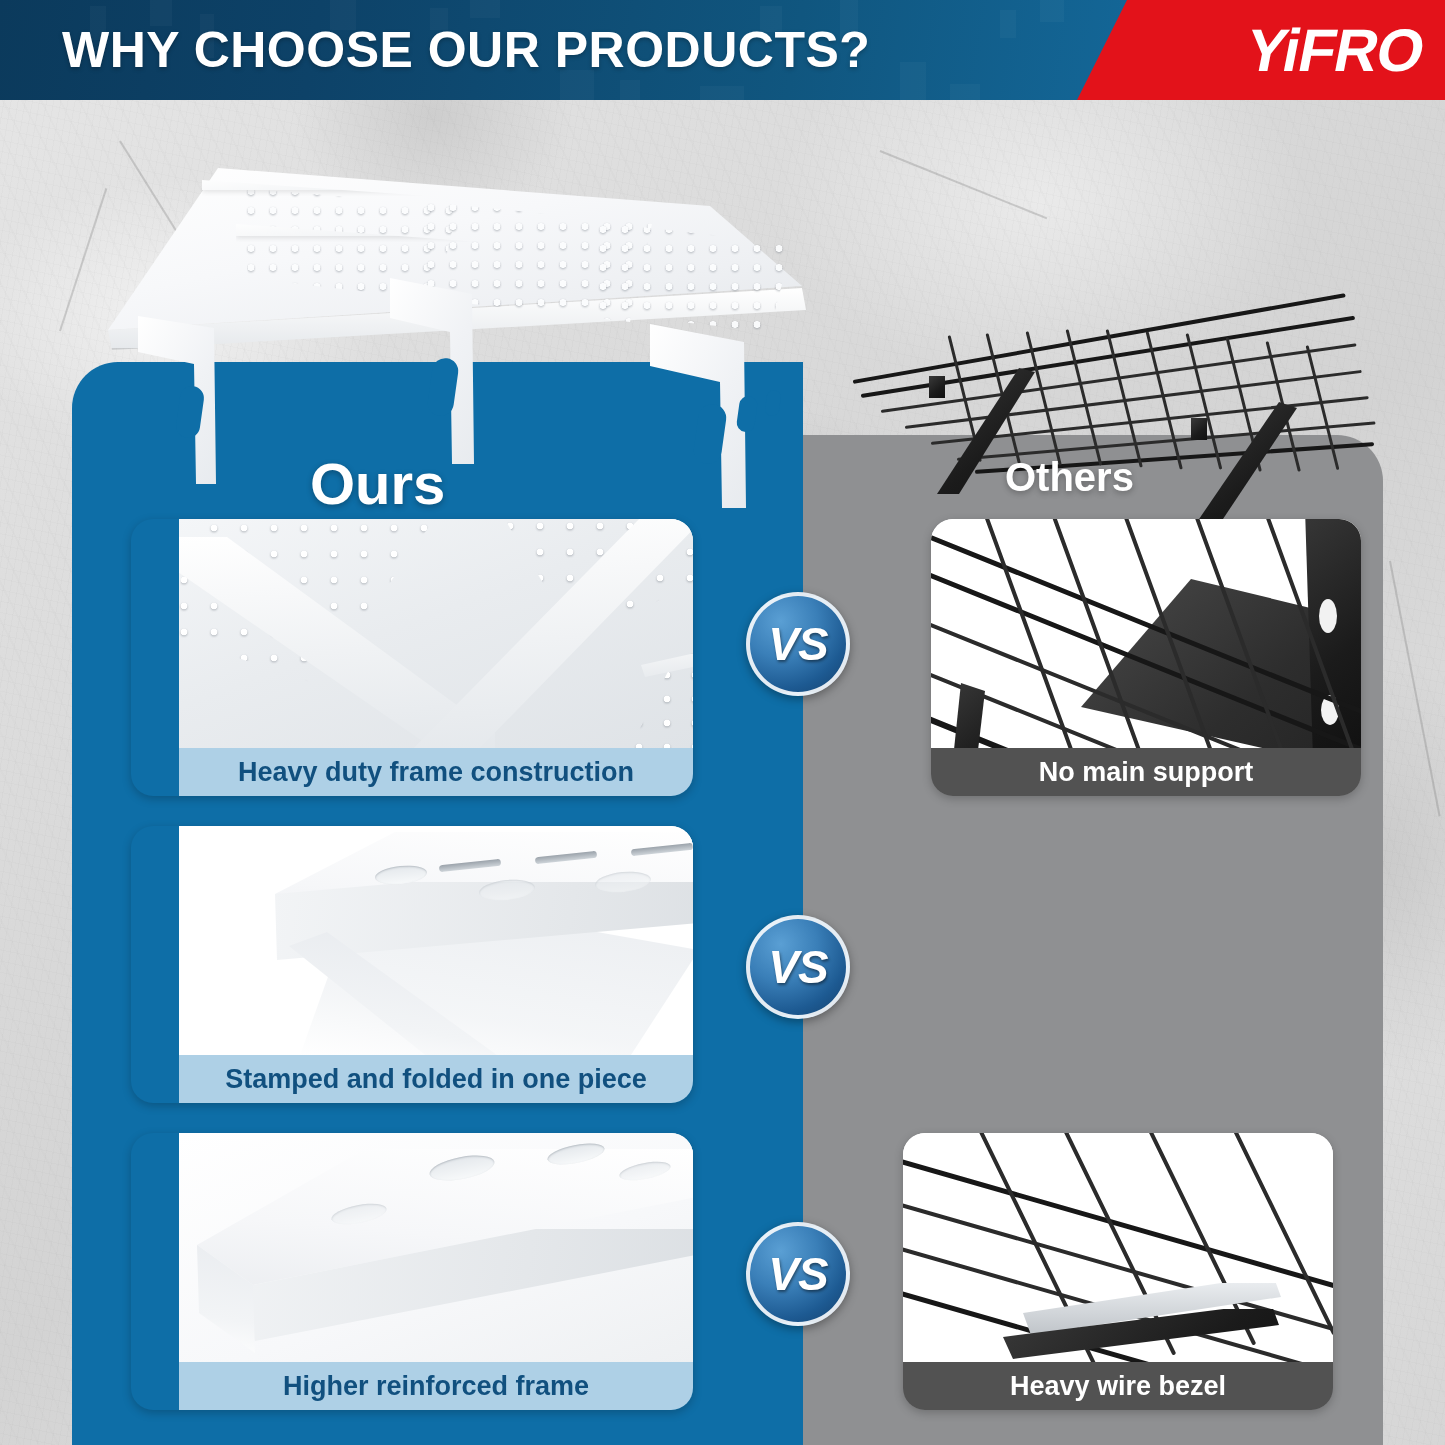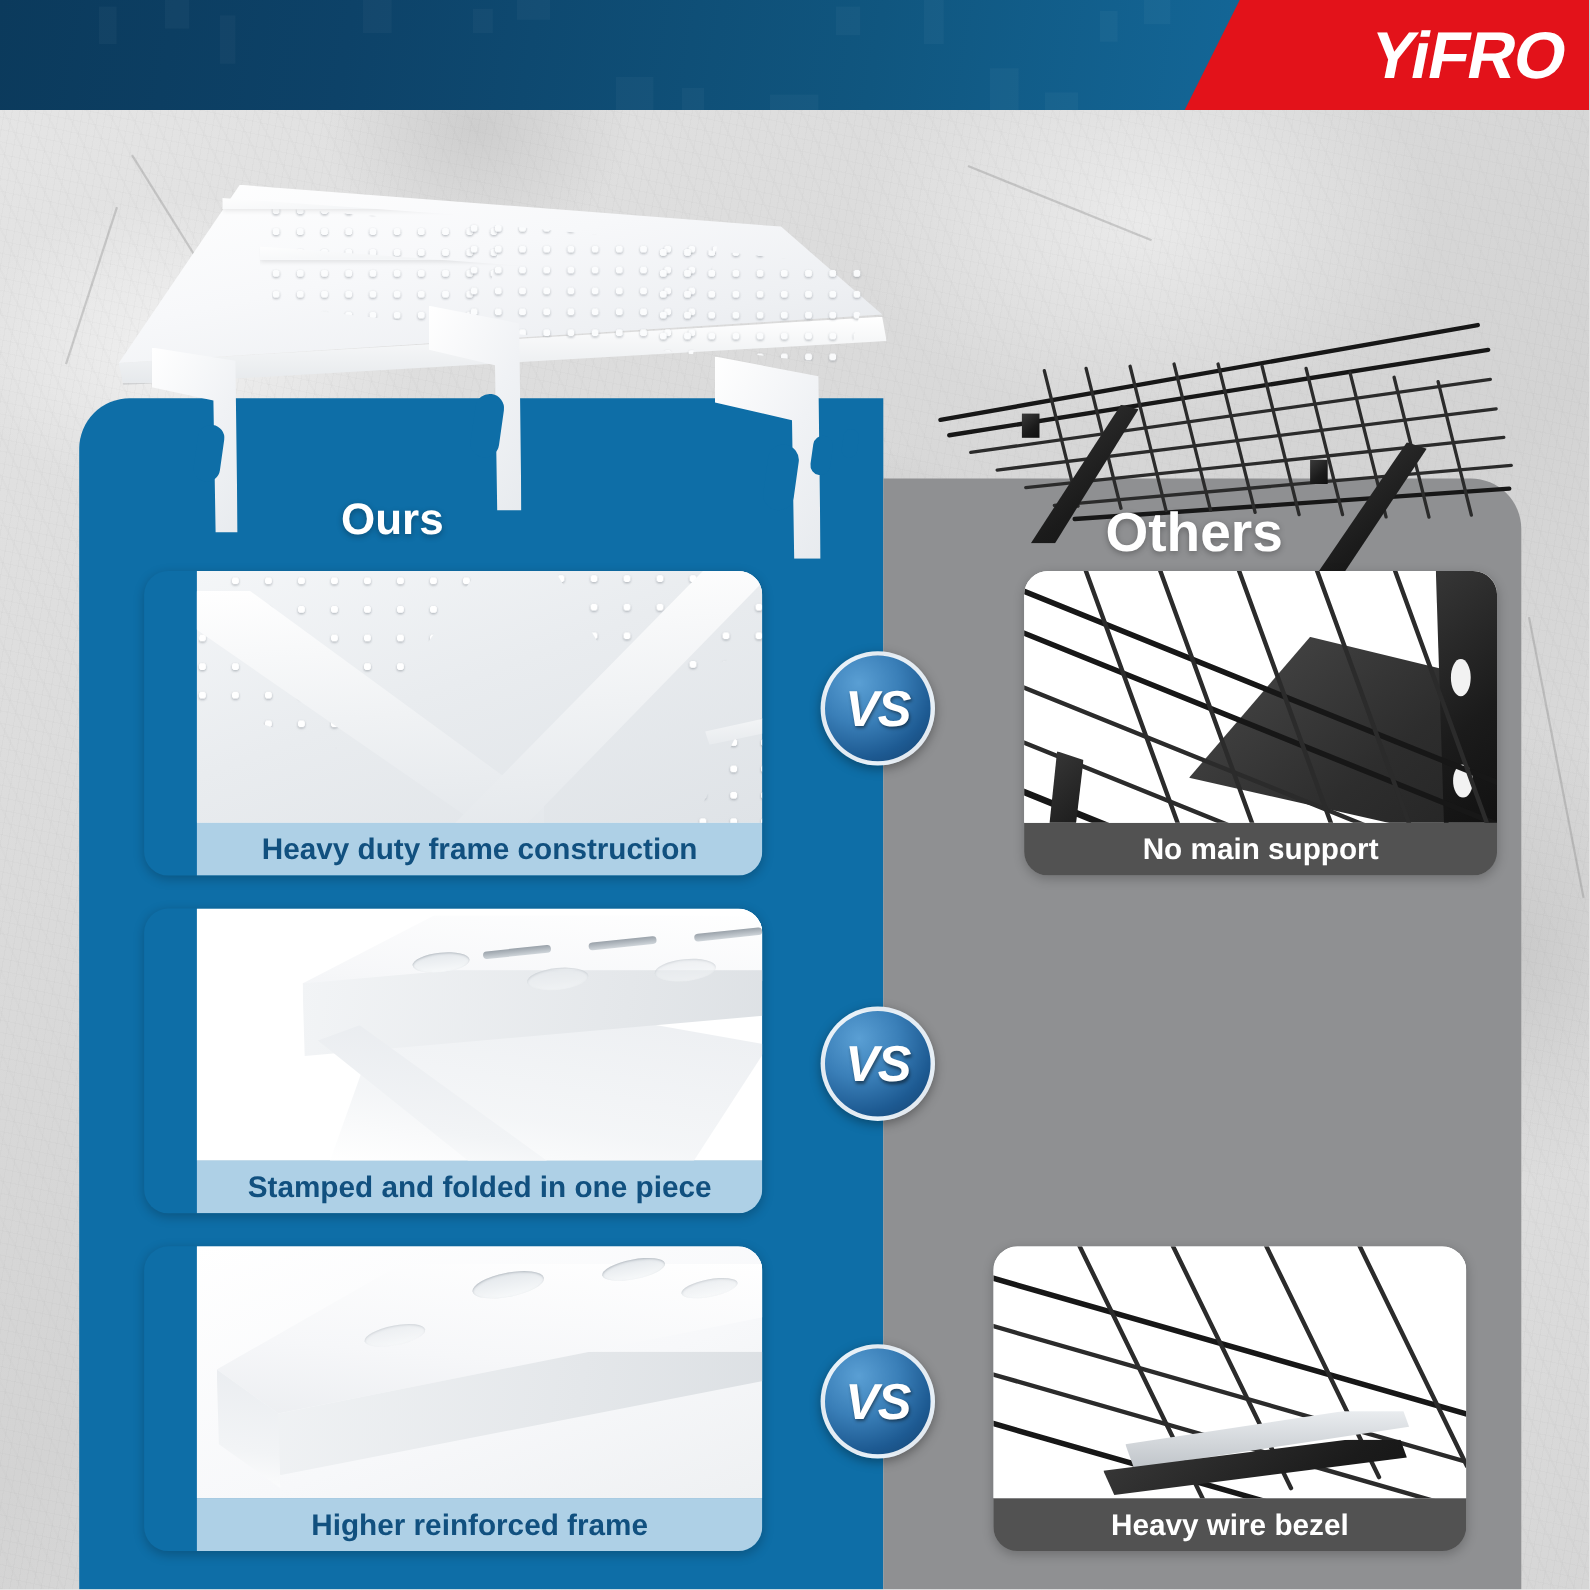--- a/index.html
+++ b/index.html
@@ -89,27 +89,27 @@
     position: absolute;
     left: 803px; top: 435px;
     width: 580px; height: 1010px;
     background: #8f9092;
     border-radius: 0 46px 0 0;
   }
 
   .panel-title {
     position: absolute;
     color: #ffffff;
-    font-size: 40px;
+    font-size: 58px;
     font-weight: bold;
     text-shadow: 0 2px 6px rgba(0,0,0,.30);
     white-space: nowrap;
   }
   .title-ours   { left: 310px; top: 450px; }
-  .title-others { left: 1005px; top: 455px; font-size: 50px; }
+  .title-others { left: 1005px; top: 455px; font-size: 40px; }
 
   
   .card {
     position: absolute;
     border-radius: 22px;
     overflow: hidden;
     box-shadow: 0 3px 10px rgba(0,0,0,.22);
   }
   .card-photo {
     position: relative;
@@ -271,20 +271,21 @@
       <div class="hb" style="left:560px;top:70px;width:34px;height:30px;"></div>
       <div class="hb" style="left:620px;top:80px;width:20px;height:20px;"></div>
       <div class="hb" style="left:700px;top:86px;width:44px;height:14px;"></div>
       <div class="hb" style="left:760px;top:6px;width:22px;height:26px;"></div>
       <div class="hb" style="left:840px;top:0px;width:18px;height:40px;"></div>
       <div class="hb" style="left:900px;top:62px;width:26px;height:38px;"></div>
       <div class="hb" style="left:950px;top:84px;width:30px;height:16px;"></div>
       <div class="hb" style="left:1000px;top:10px;width:16px;height:28px;"></div>
       <div class="hb" style="left:1040px;top:0px;width:24px;height:22px;"></div>
     </div>
+    <div class="header-title">WHY CHOOSE OUR PRODUCTS?</div>
     <div class="header-red"></div>
     <div class="brand">YiFRO</div>
   </div>
 
   <div class="panel-ours"></div>
   <div class="panel-others"></div>
 
   <div class="hero hero-ours">
 
     <div class="shelf-top" style="left:0;top:0;width:740px;height:175px;clip-path:polygon(128px 0, 620px 38px, 712px 118px, 18px 162px);"></div>

